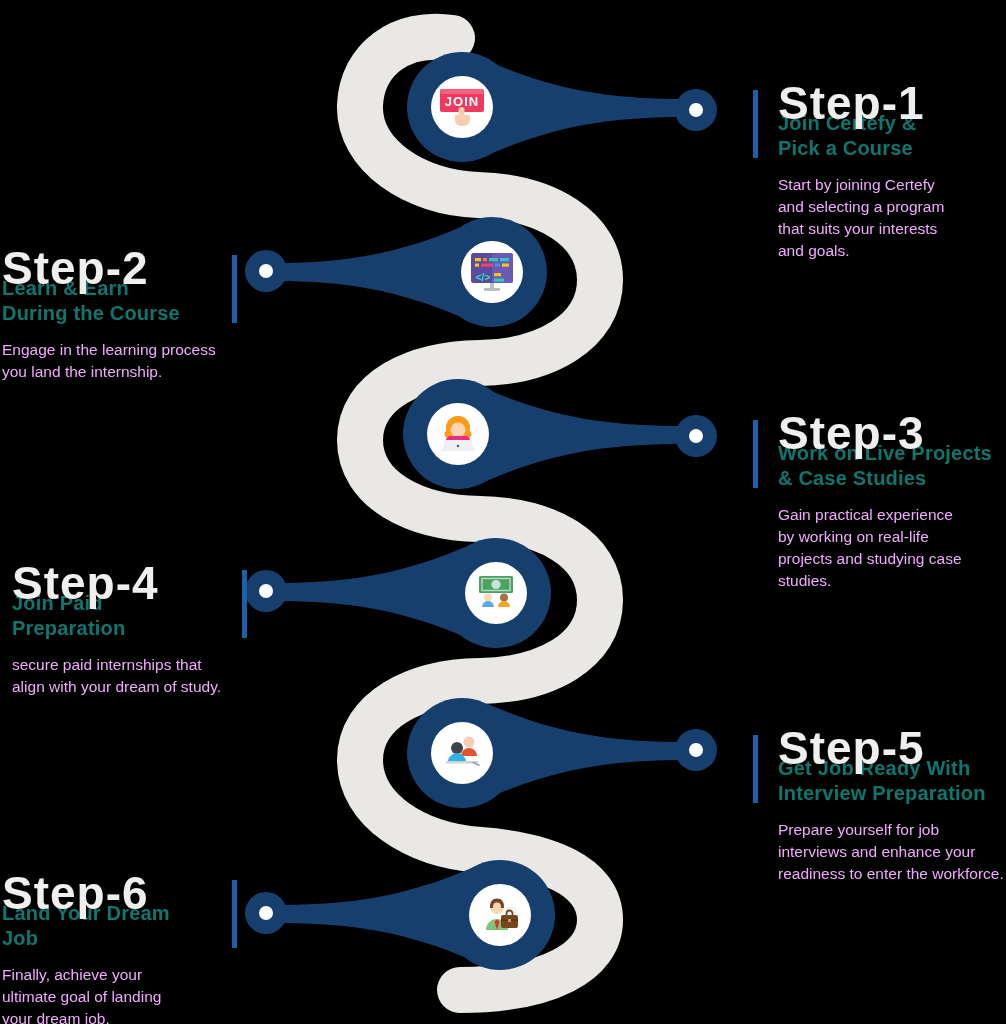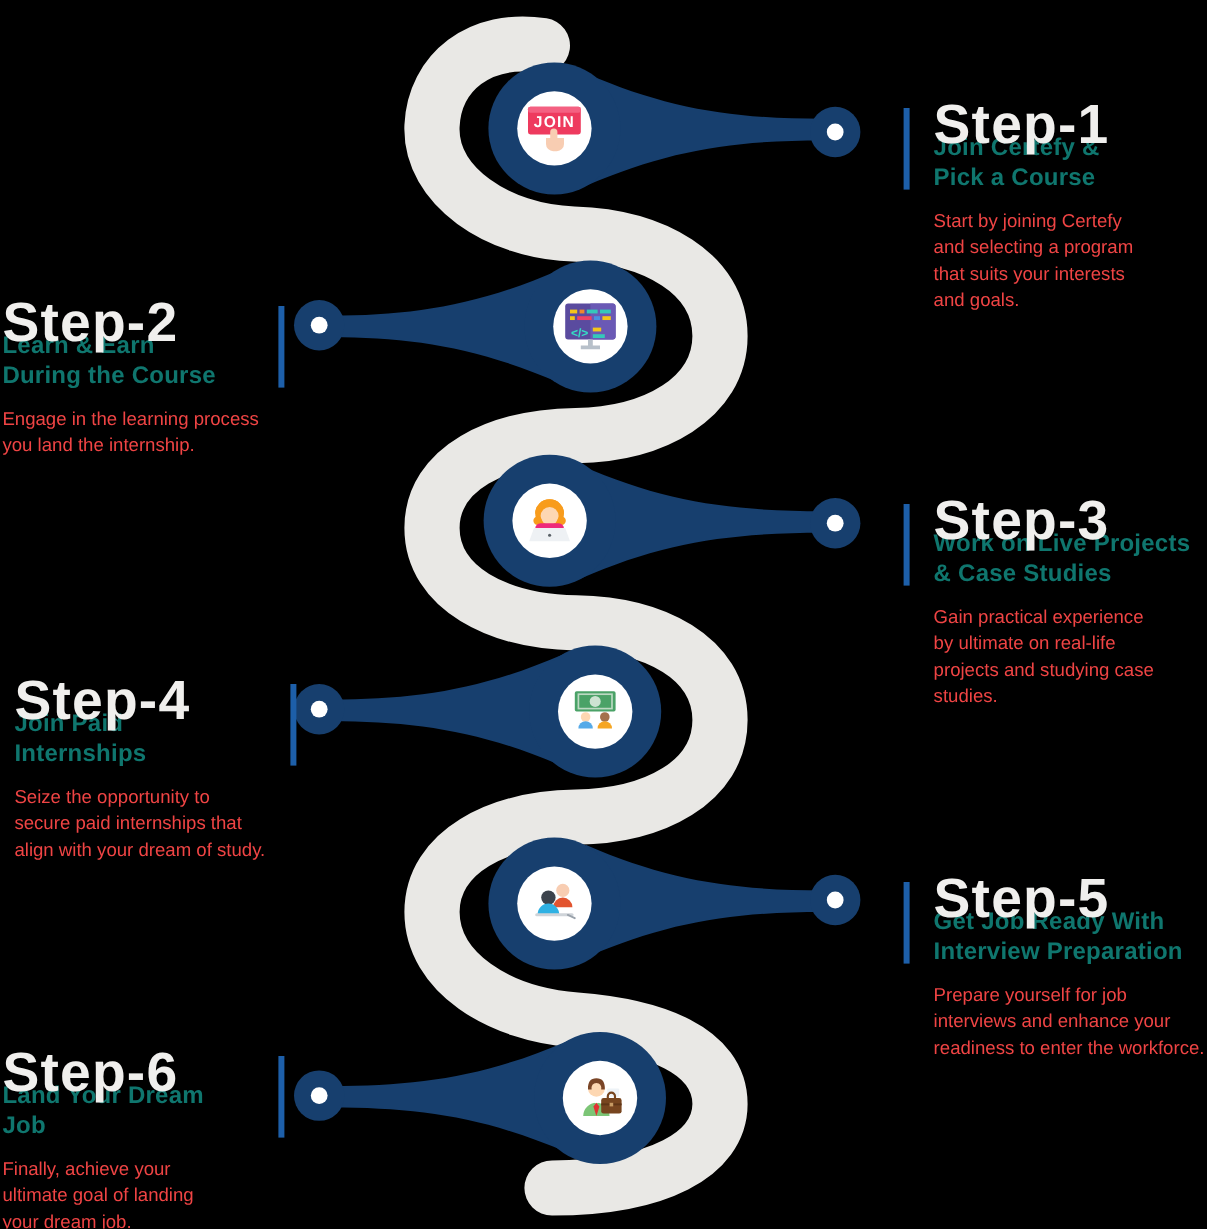--- a/index.html
+++ b/index.html
@@ -9,21 +9,21 @@
   .step{position:absolute;width:216px;z-index:2;}
   .step .bar{position:absolute;width:5px;height:68px;top:10px;background:#1d5fa9;}
   .step.right .bar{left:-25px;}
   .step.left .bar{right:-19px;}
   .step.left{text-align:left;}
   .heading{font-size:46px;font-weight:700;color:#f0efed;line-height:1;
            letter-spacing:1px;position:relative;z-index:2;}
   .subtitle{margin-top:-15px;font-size:20px;line-height:25px;font-weight:800;
             color:#0f766e;position:relative;z-index:1;letter-spacing:.2px;}
   .subtitle span{display:block;white-space:nowrap;}
-  .desc{margin-top:13px;font-size:15.5px;line-height:22px;color:#ef4444;font-weight:500;}
+  .desc{margin-top:13px;font-size:15.5px;line-height:22px;color:#f0abfc;font-weight:500;}
   .desc span{display:block;white-space:nowrap;}
   #step1{top:80px;left:778px;}
   #step2{top:245px;left:2px;}
   #step3{top:410px;left:778px;}
   #step4{top:560px;left:12px;}
   #step5{top:725px;left:778px;}
   #step6{top:870px;left:2px;}
 </style>
 </head>
 <body>
@@ -190,35 +190,34 @@
 
   <div class="step right" id="step3">
     <div class="bar"></div>
     <div class="heading">Step-3</div>
     <div class="subtitle">
       <span>Work on Live Projects</span>
       <span>&amp; Case Studies</span>
     </div>
     <div class="desc">
       <span>Gain practical experience</span>
-      <span>by ultimate on real-life</span>
+      <span>by working on real-life</span>
       <span>projects and studying case</span>
       <span>studies.</span>
     </div>
   </div>
 
   <div class="step left" id="step4">
     <div class="bar"></div>
     <div class="heading">Step-4</div>
     <div class="subtitle">
       <span>Join Paid</span>
-      <span>Internships</span>
-    </div>
-    <div class="desc">
-      <span>Seize the opportunity to</span>
+      <span>Preparation</span>
+    </div>
+    <div class="desc">
       <span>secure paid internships that</span>
       <span>align with your dream of study.</span>
       <span></span>
     </div>
   </div>
 
   <div class="step right" id="step5">
     <div class="bar"></div>
     <div class="heading">Step-5</div>
     <div class="subtitle">

